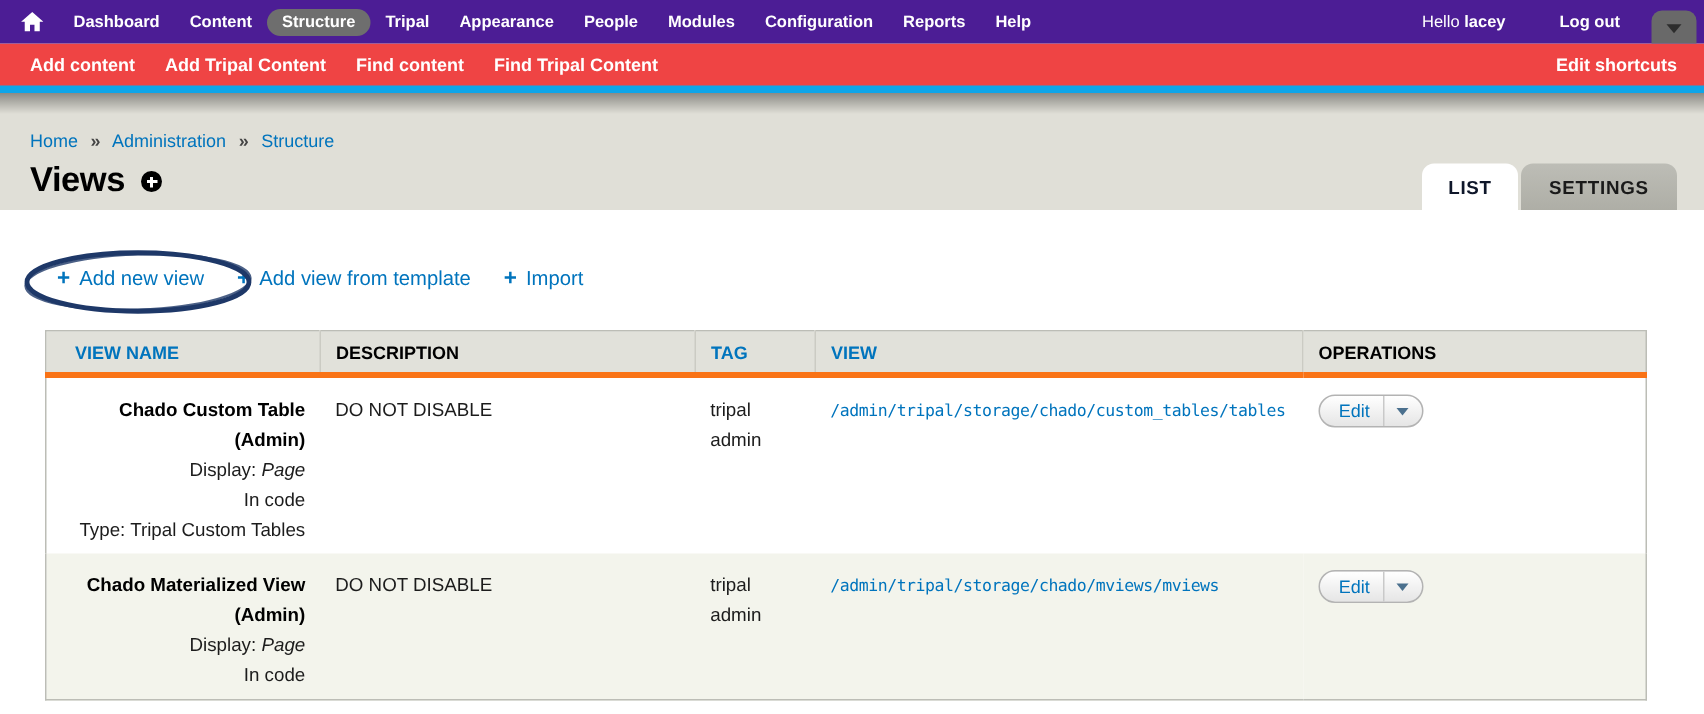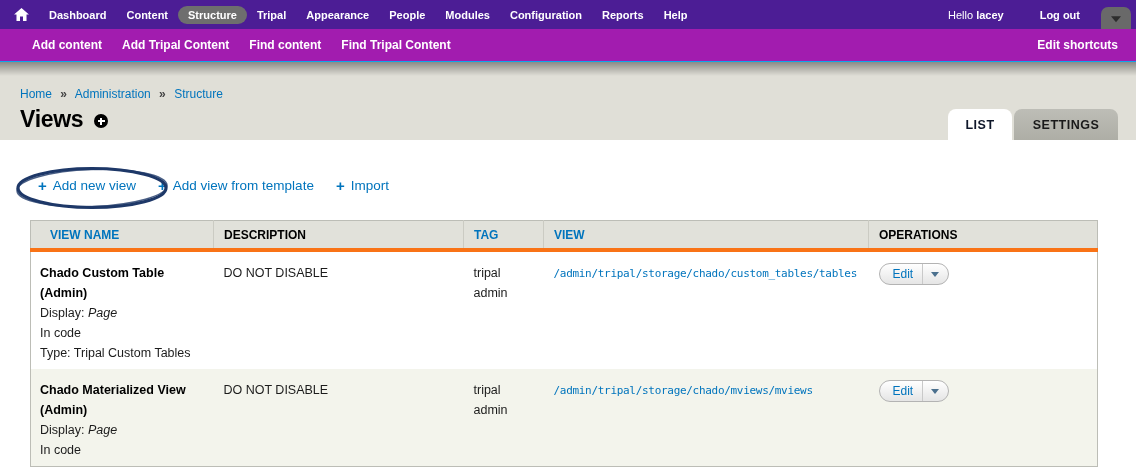--- a/index.html
+++ b/index.html
@@ -17,22 +17,22 @@
   .greeting { font-weight:normal; }
   .greeting b { font-weight:bold; }
   .logout { color:#fff; text-decoration:none; cursor:pointer; }
   .toggle-btn { position:absolute; right:5px; top:7px; width:30px; height:22px;
     background:#696969; border:none; border-radius:7px 7px 0 0; cursor:pointer; }
   .toggle-btn .tri { position:absolute; left:50%; top:50%; transform:translate(-50%,-30%);
     width:0; height:0; border-left:5px solid transparent; border-right:5px solid transparent;
     border-top:6px solid #2d2d2d; }
 
   
-  .shortcuts { height:33px; background:#a21caf; display:flex; align-items:center;
-    font-size:12px; font-weight:bold; border-bottom:1px solid #0ea5e9; position:relative; z-index:4;padding-left:12px; }
+  .shortcuts { height:33px; background:#ef4444; display:flex; align-items:center;
+    font-size:12px; font-weight:bold; border-bottom:5px solid #0ea5e9; position:relative; z-index:4; }
   .sitem { color:#fff; text-decoration:none; margin-left:20px; cursor:pointer; }
   .sitem:first-child { margin-left:20px; }
   .edit-shortcuts { margin-left:auto; margin-right:18px; color:#fff; text-decoration:none; cursor:pointer; }
 
   
   .page-header { position:relative; height:78px; background:#e0dfd7; }
   .page-header::before { content:""; position:absolute; left:0; right:0; top:0; height:14px;
     background:linear-gradient(rgba(0,0,0,0.38), rgba(0,0,0,0)); pointer-events:none; }
   .breadcrumb { position:absolute; left:20px; top:25px; font-size:12px; color:#3a3a3a; }
   .breadcrumb a { color:#0074bd; text-decoration:none; cursor:pointer; }
@@ -63,21 +63,21 @@
   
   table.views { margin:27px 30px 0 30px; width:1067px; border-collapse:collapse;
     table-layout:fixed; border:1px solid #bcbdb6; }
   table.views th { background:#e1e1da; font-size:12px; font-weight:bold; text-align:left;
     padding:7px 10px 6px 10px; border-bottom:4px solid #f97316; white-space:nowrap; }
   table.views th.c1 { padding-left:19px; }
   table.views th + th { border-left:1px solid #cbcbc3; }
   th a.sort { color:#0074bd; text-decoration:none; cursor:pointer; }
   table.views td { vertical-align:top; padding:11px 10px 6px 10px; font-size:12.5px;
     color:#1c1c1c; line-height:20px; }
-  table.views td.c1 { padding-left:9px; }
+  table.views td.c1 { padding-left:9px;text-align:right; }
   tr.row-even td { background:#f3f4ec; }
   .vname { font-weight:bold; color:#000; }
   .vmeta em { font-style:italic; }
   .path-link { font-family:"DejaVu Sans Mono", monospace; font-size:11px; letter-spacing:-0.3px;
     color:#0074bd; text-decoration:none; cursor:pointer; white-space:nowrap; }
   .tagline { line-height:20px; }
 
   .edit-btn { display:inline-flex; align-items:stretch; height:22px; border:1px solid #b3b3b3;
     border-radius:11px; background:linear-gradient(#ffffff,#e5e5e5); cursor:pointer;
     font-family:"Liberation Sans", sans-serif; padding:0; }

